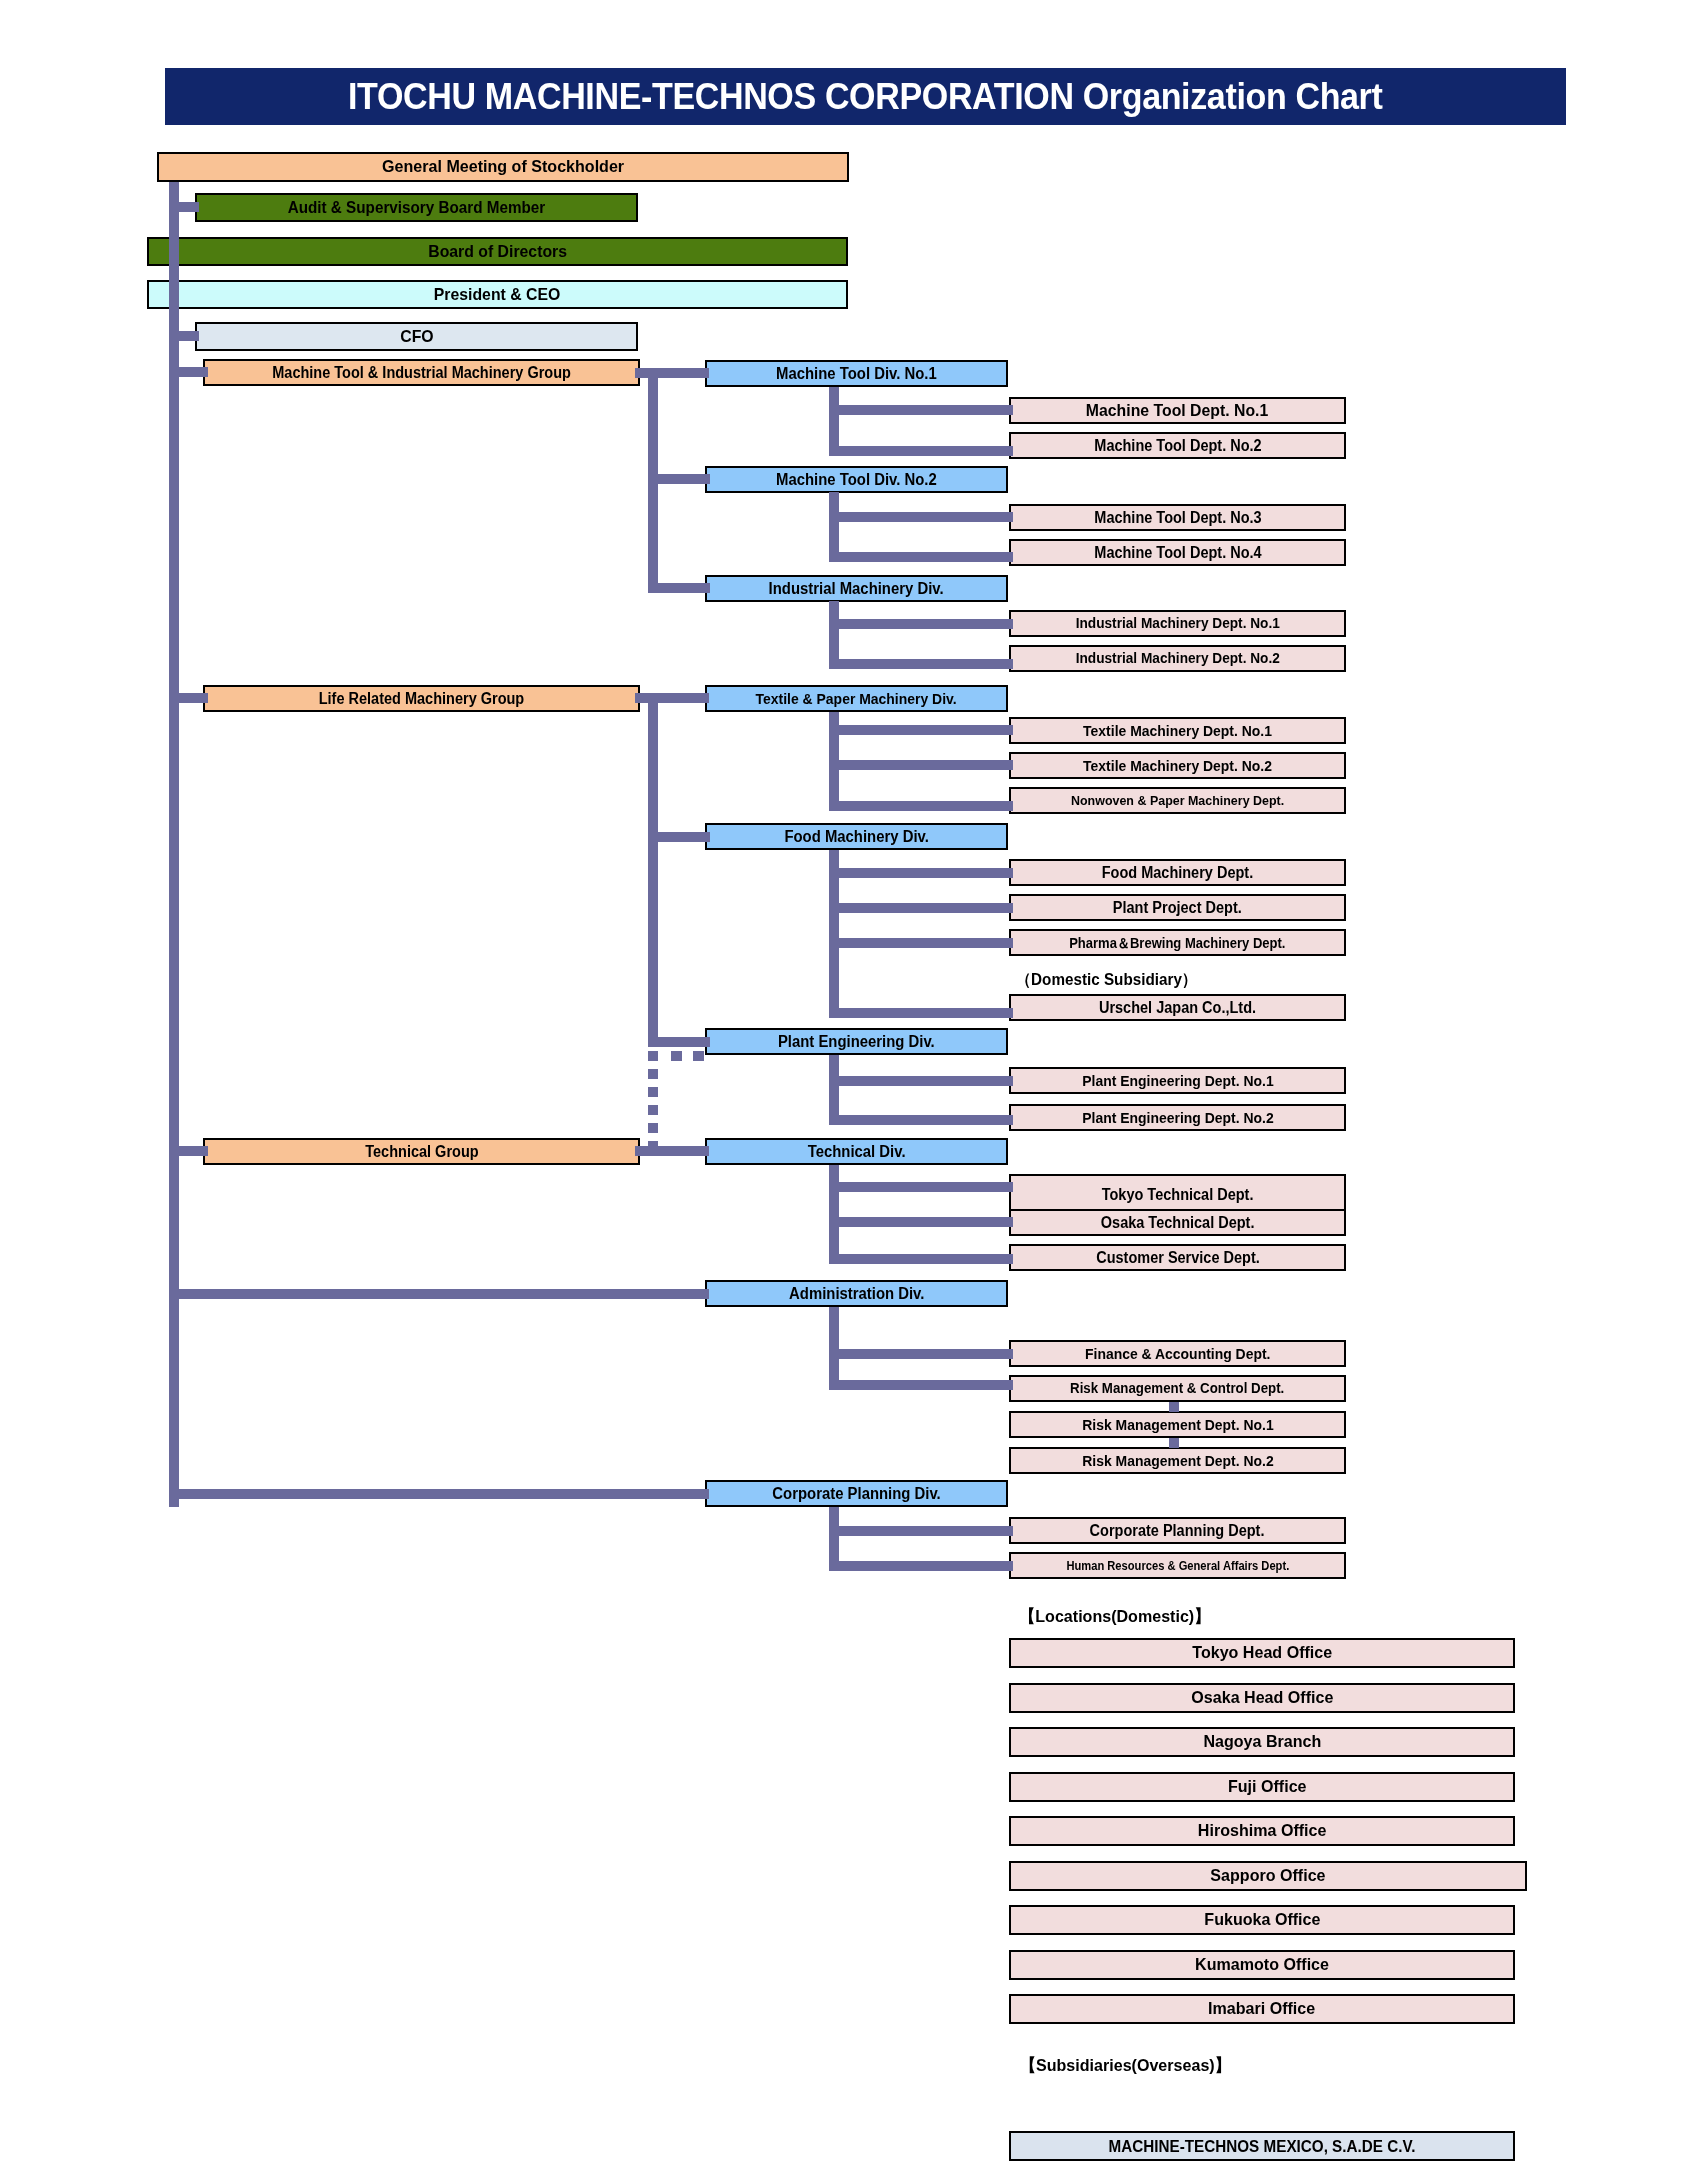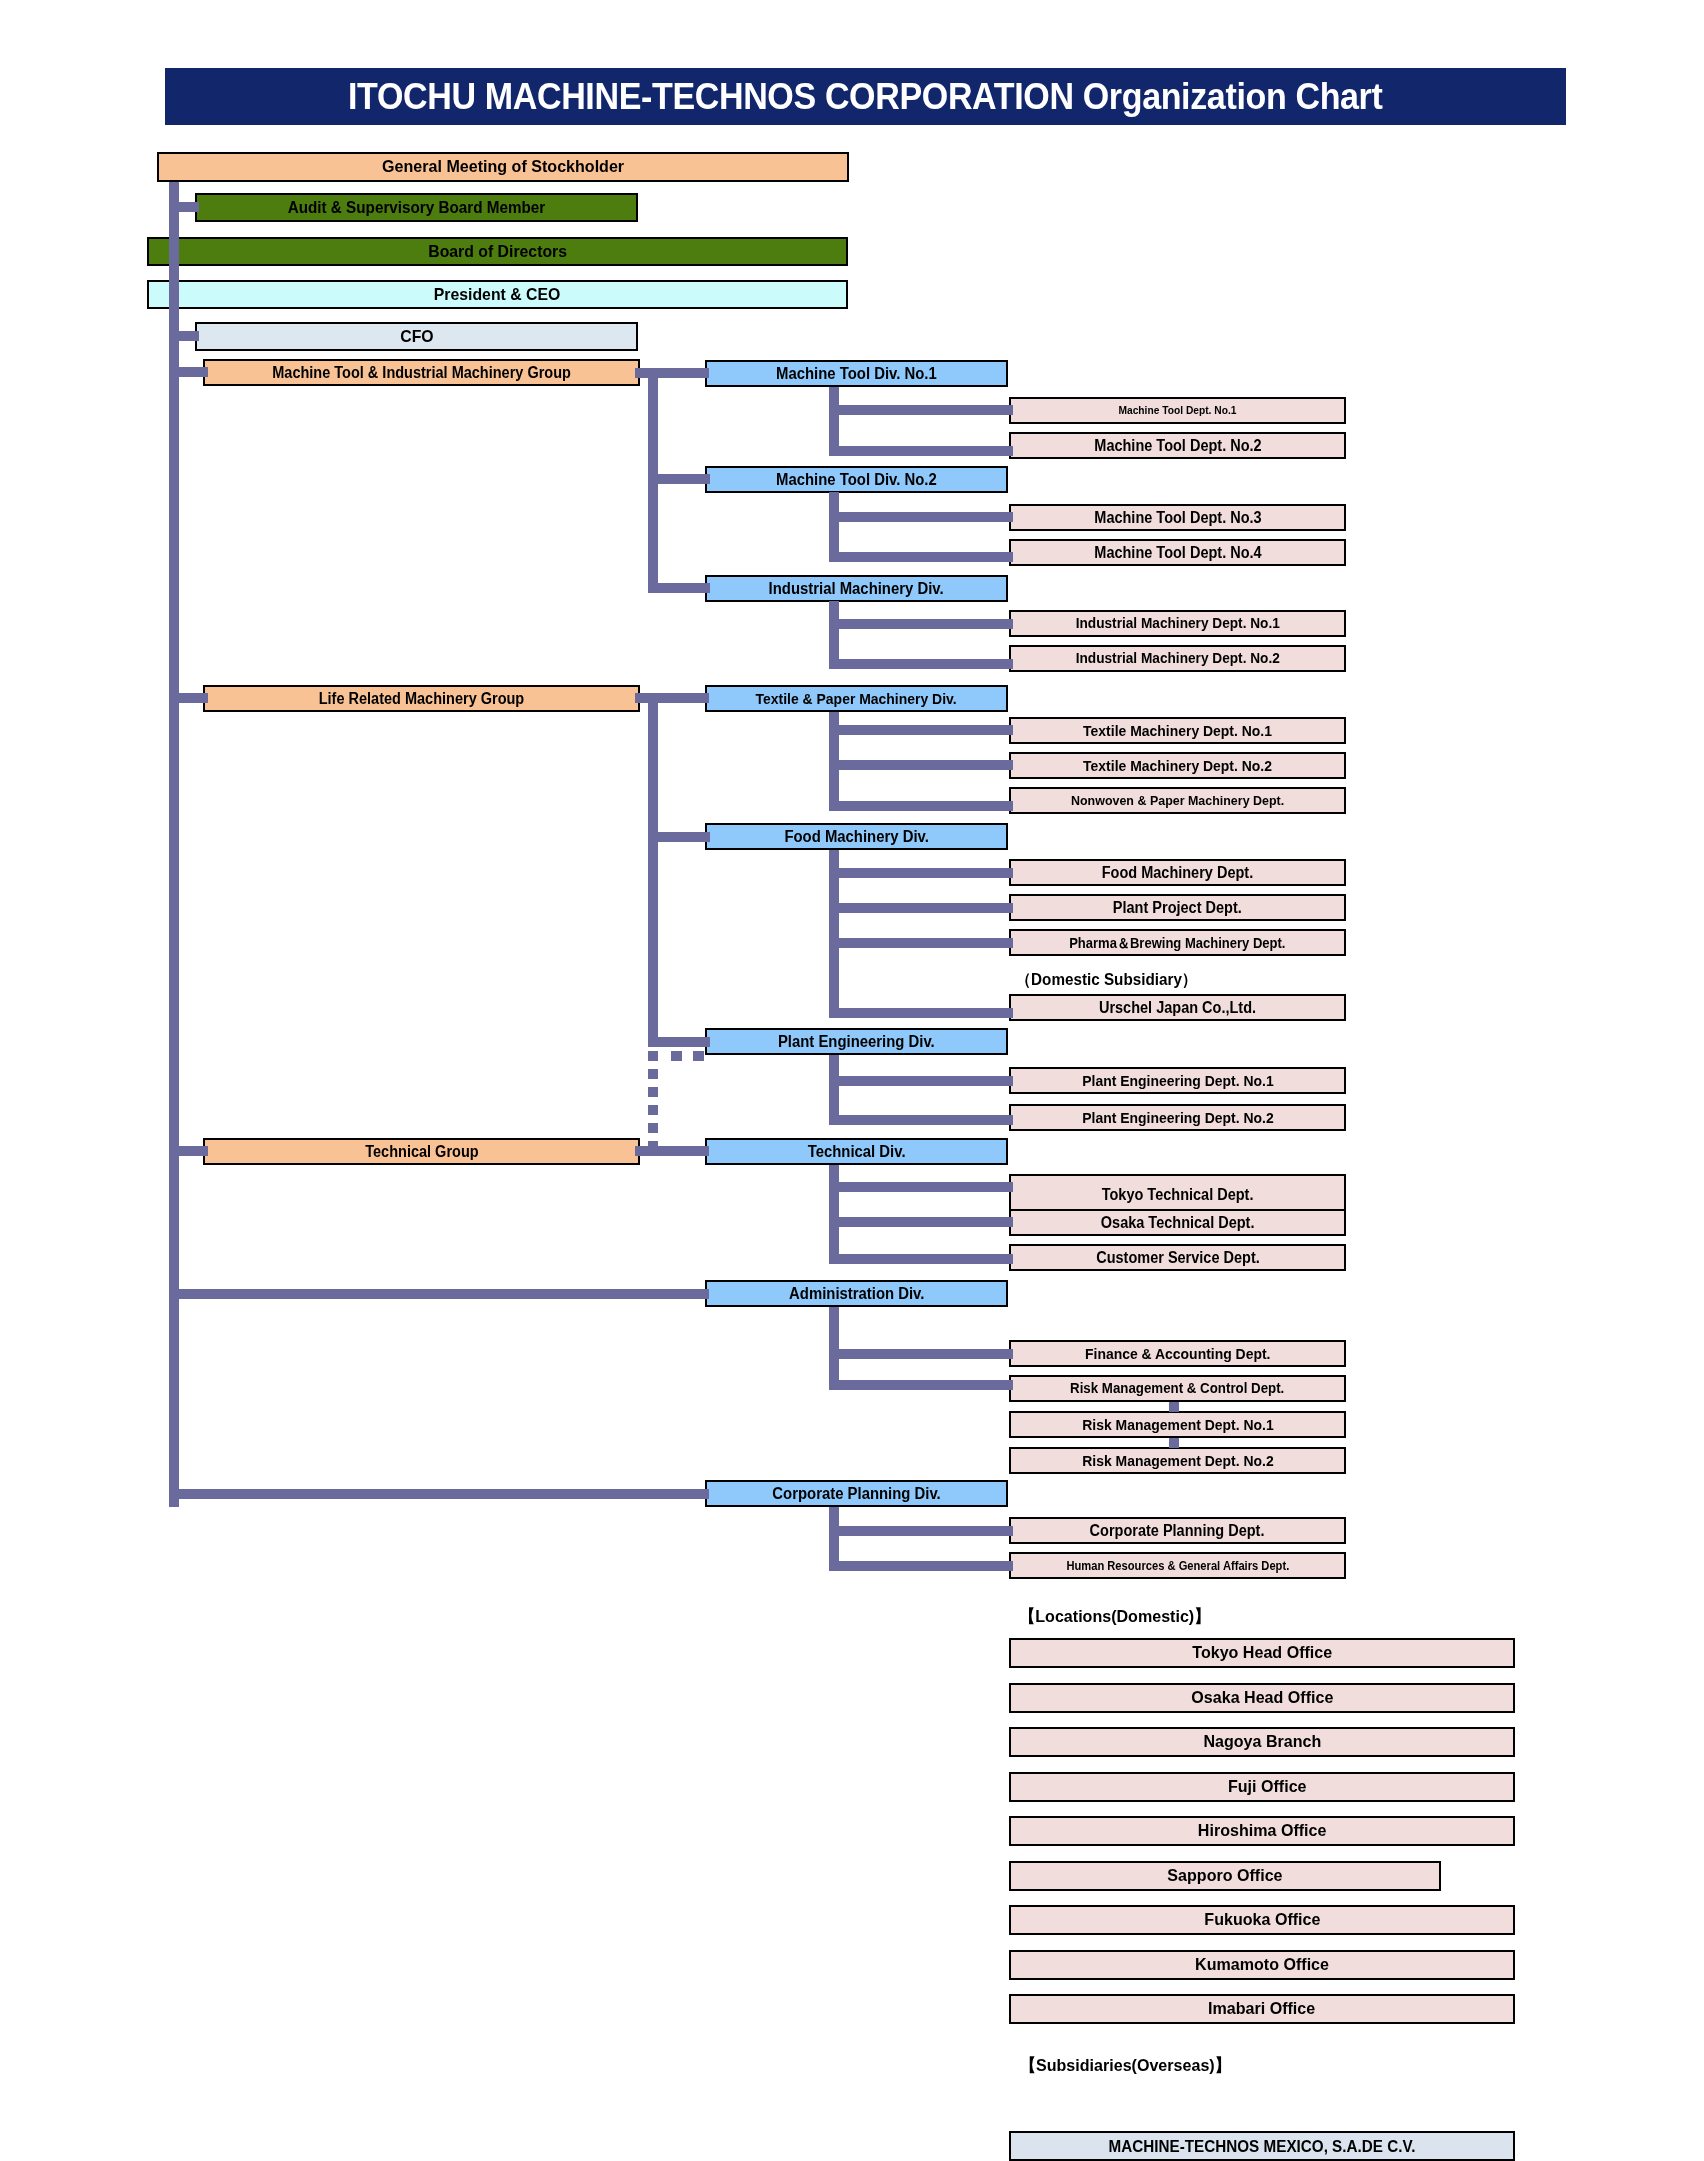--- a/index.html
+++ b/index.html
@@ -131,21 +131,21 @@
   </div>
 
   <div class="box b-skyblue" style="left:705px;top:1280px;width:303px;height:27px;font-size:16px;">
     <span class="lbl">Administration Div.</span>
   </div>
 
   <div class="box b-skyblue" style="left:705px;top:1480px;width:303px;height:27px;font-size:16px;">
     <span class="lbl">Corporate Planning Div.</span>
   </div>
 
-  <div class="box b-pink" style="left:1009px;top:397px;width:337px;height:27px;font-size:11px;">
+  <div class="box b-pink" style="left:1009px;top:397px;width:337px;height:27px;font-size:17px;">
     <span class="lbl">Machine Tool Dept. No.1</span>
   </div>
   <div class="box b-pink" style="left:1009px;top:432px;width:337px;height:27px;font-size:15.6px;">
     <span class="lbl">Machine Tool Dept. No.2</span>
   </div>
   <div class="box b-pink" style="left:1009px;top:504px;width:337px;height:27px;font-size:15.6px;">
     <span class="lbl">Machine Tool Dept. No.3</span>
   </div>
   <div class="box b-pink" style="left:1009px;top:539px;width:337px;height:27px;font-size:15.6px;">
     <span class="lbl">Machine Tool Dept. No.4</span>
@@ -306,21 +306,21 @@
   </div>
   <div class="box b-pink" style="left:1009px;top:1727px;width:506px;height:30px;font-size:17.3px;">
     <span class="lbl">Nagoya Branch</span>
   </div>
   <div class="box b-pink" style="left:1009px;top:1772px;width:506px;height:30px;font-size:17.3px;padding-left:10px;">
     <span class="lbl">Fuji Office</span>
   </div>
   <div class="box b-pink" style="left:1009px;top:1816px;width:506px;height:30px;font-size:17.3px;">
     <span class="lbl">Hiroshima Office</span>
   </div>
-  <div class="box b-pink" style="left:1009px;top:1861px;width:432px;height:30px;font-size:17.3px;">
+  <div class="box b-pink" style="left:1009px;top:1861px;width:518px;height:30px;font-size:17.3px;">
     <span class="lbl">Sapporo Office</span>
   </div>
   <div class="box b-pink" style="left:1009px;top:1905px;width:506px;height:30px;font-size:17.3px;">
     <span class="lbl">Fukuoka Office</span>
   </div>
   <div class="box b-pink" style="left:1009px;top:1950px;width:506px;height:30px;font-size:17.3px;">
     <span class="lbl">Kumamoto Office</span>
   </div>
   <div class="box b-pink" style="left:1009px;top:1994px;width:506px;height:30px;font-size:17.3px;">
     <span class="lbl">Imabari Office</span>

